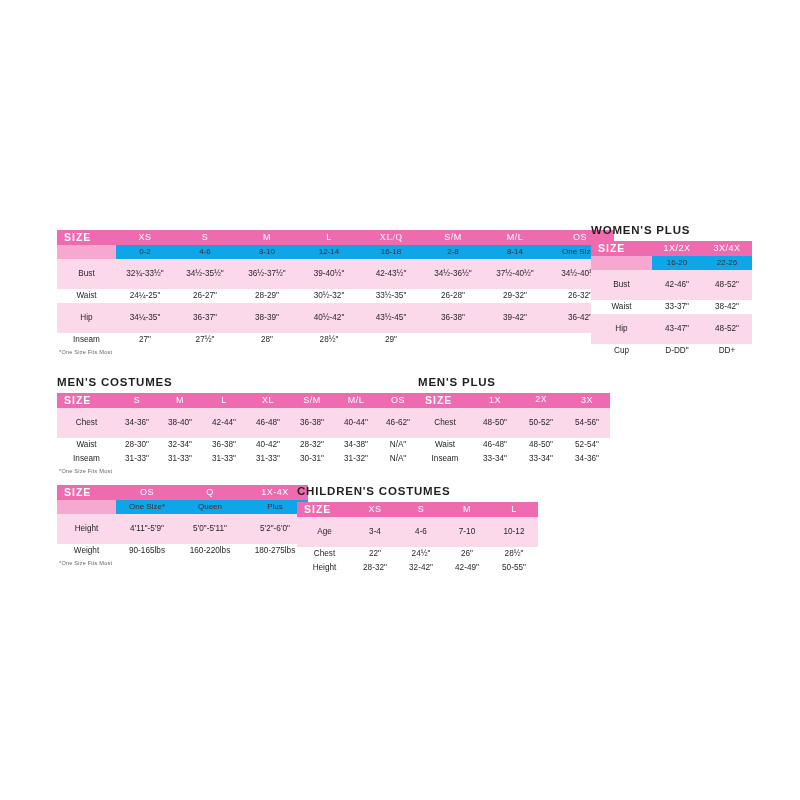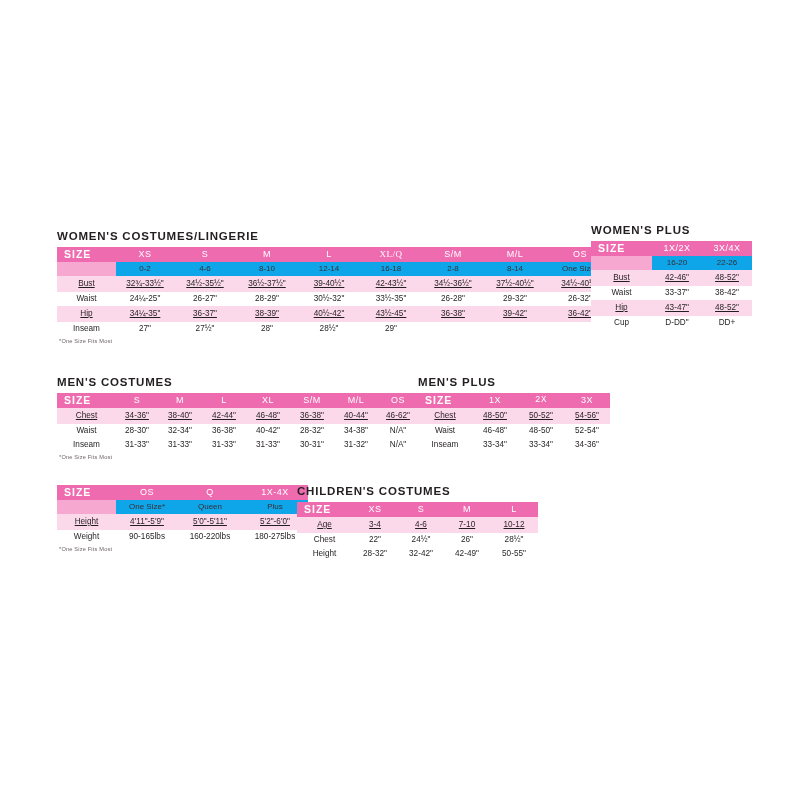--- a/index.html
+++ b/index.html
@@ -68,21 +68,21 @@
     background: #0ea5e9;
     color: #3b2e35;
     height: 14px;
     line-height: 14px;
     font-size: 8px;
   }
   .sub-band td.blank {
     background: #f6a8d0;
   }
   
-  .row-a td { background: #fbd9ea; height: 16px; line-height: 14px; text-decoration: underline; }
+  .row-a td { background: #fbd9ea; height: 30px; line-height: 14px; }
   .row-b td { background: #ffffff; height: 14px; line-height: 14px; }
   td.label {
     text-align: left;
     padding-left: 7px;
     font-size: 8.2px;
   }
   td.val { font-size: 8.2px; }
   .footnote {
     font-size: 5.6px;
     color: #6d6368;
@@ -90,21 +90,20 @@
     padding-left: 2px;
     letter-spacing: 0.2px;
   }
 </style>
 </head>
 <body>
 
 <div class="page">
 
   <div class="chart" style="left:57px; top:230px;">
-    <div class="chart-title">WOMEN'S COSTUMES/LINGERIE</div>
     <table class="sz">
       <tbody>
           <tr class="hdr-band">
         <td class="sizecell" style="width:52px;">SIZE</td>
         <td style="width:58px;">XS</td>
         <td style="width:62px;">S</td>
         <td style="width:62px;">M</td>
         <td style="width:62px;">L</td>
         <td style="width:62px;font-family:Liberation Serif, serif;">XL/Q</td>
         <td style="width:62px;">S/M</td>

